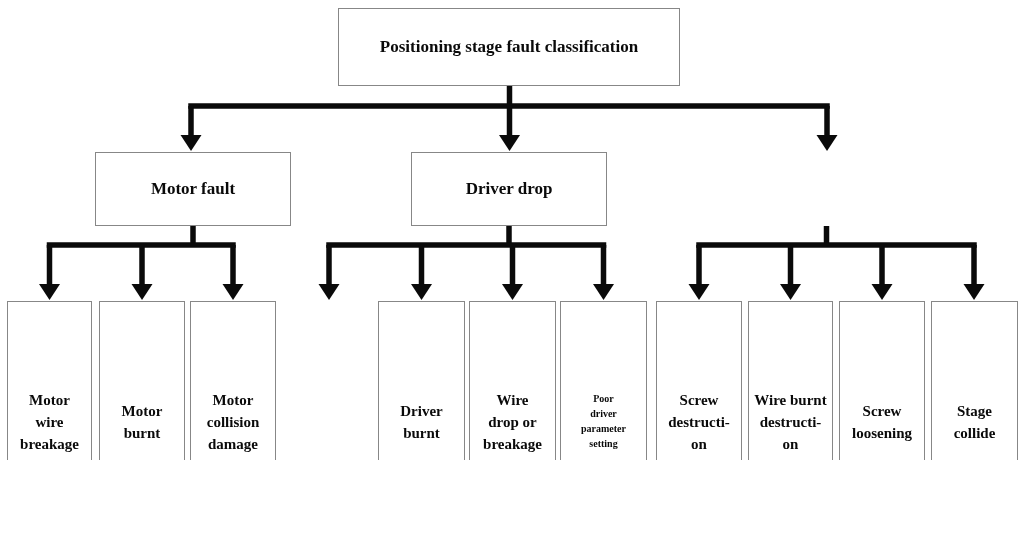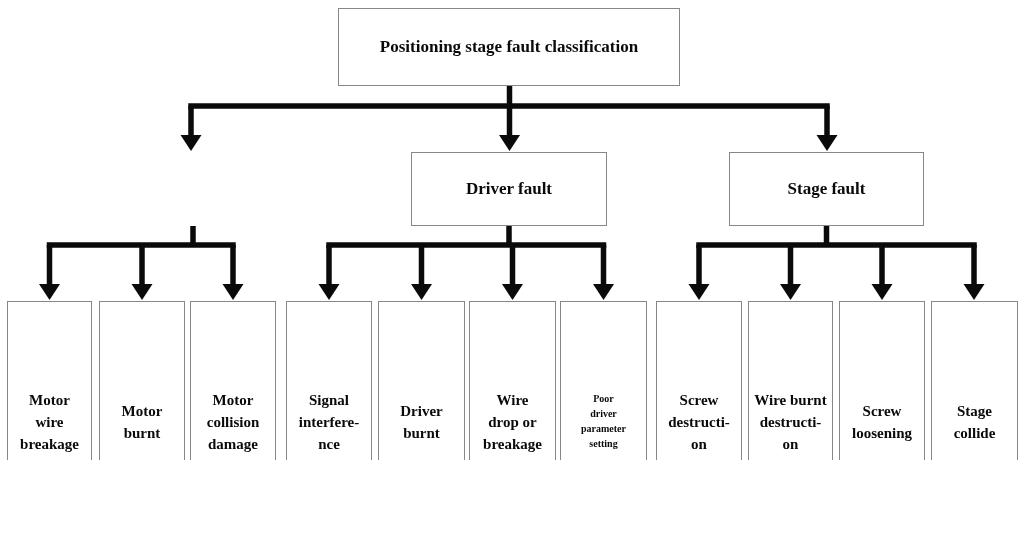--- a/index.html
+++ b/index.html
@@ -88,35 +88,32 @@
       <line x1="790.5" y1="245" x2="790.5" y2="286" stroke="#0a0a0a" stroke-width="5.5"></line>
       <polygon points="780,284 801,284 790.5,300" fill="#0a0a0a"></polygon>
       <line x1="882" y1="245" x2="882" y2="286" stroke="#0a0a0a" stroke-width="5.5"></line>
       <polygon points="871.5,284 892.5,284 882,300" fill="#0a0a0a"></polygon>
       <line x1="974" y1="245" x2="974" y2="286" stroke="#0a0a0a" stroke-width="5.5"></line>
       <polygon points="963.5,284 984.5,284 974,300" fill="#0a0a0a"></polygon>
     </svg>
 
   <div class="box root-box">Positioning stage fault classification</div>
 
-  <div class="box branch-box branch-driver">Driver fault</div>
-  <div class="box branch-box branch-stage">Stage fault</div>
+  <div class="box branch-box branch-motor">Motor fault</div>
+  <div class="box branch-box branch-driver">Driver drop</div>
 
   <div class="box leaf-box leaf-0">Motor
 wire
 breakage</div>
   <div class="box leaf-box leaf-1">Motor
 burnt</div>
   <div class="box leaf-box leaf-2">Motor
 collision
 damage</div>
 
-  <div class="box leaf-box leaf-3">Signal
-interfere-
-nce</div>
   <div class="box leaf-box leaf-4">Driver
 burnt</div>
   <div class="box leaf-box leaf-5">Wire
 drop or
 breakage</div>
   <div class="box leaf-box leaf-6">Poor
 driver
 parameter
 setting</div>
 

